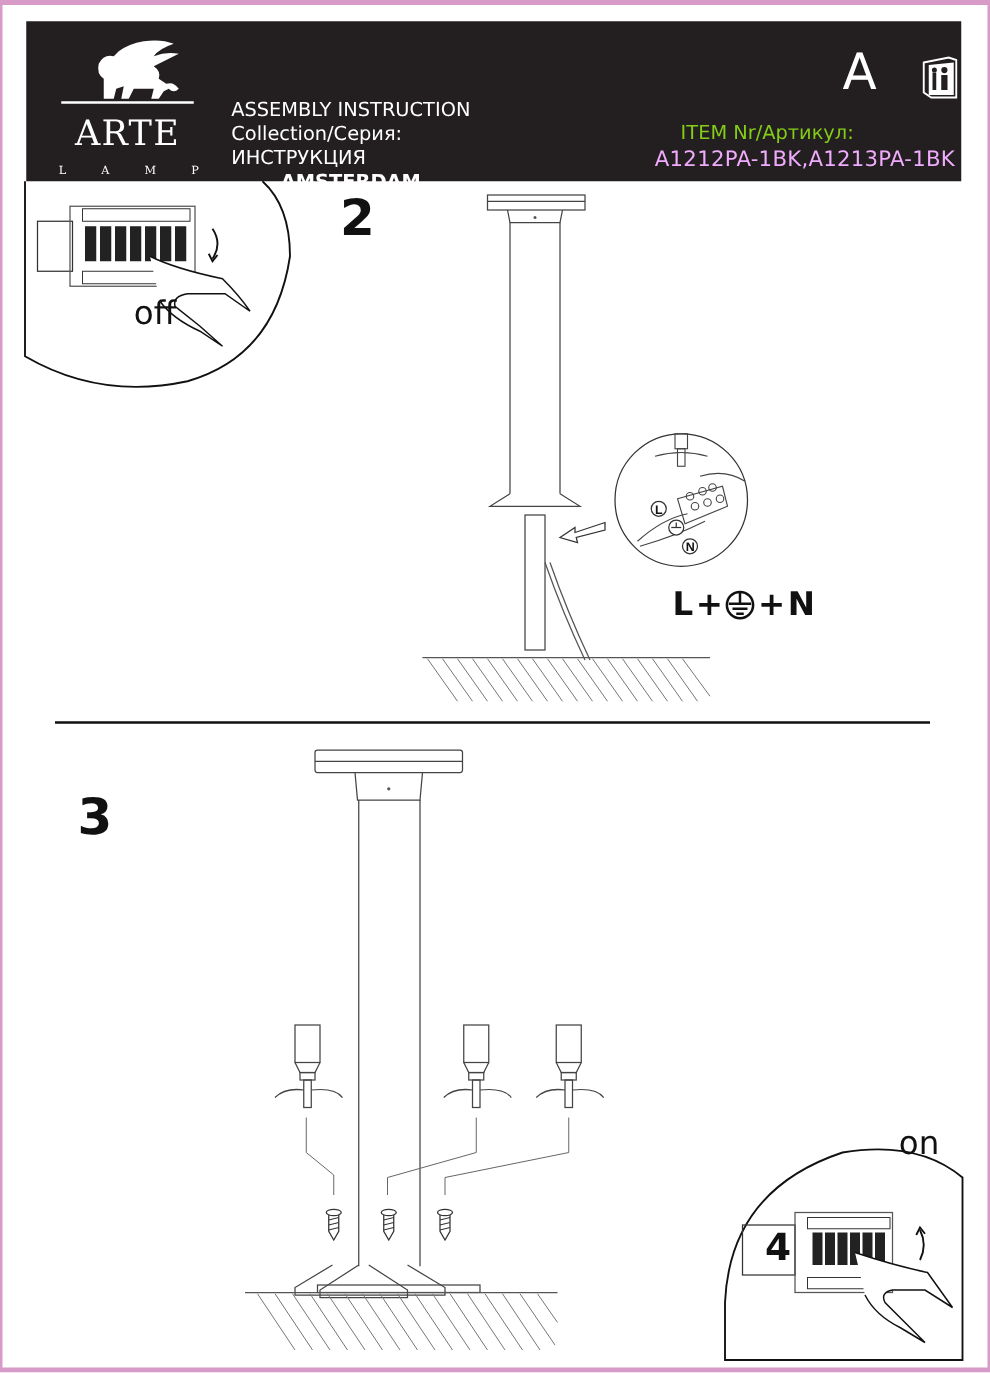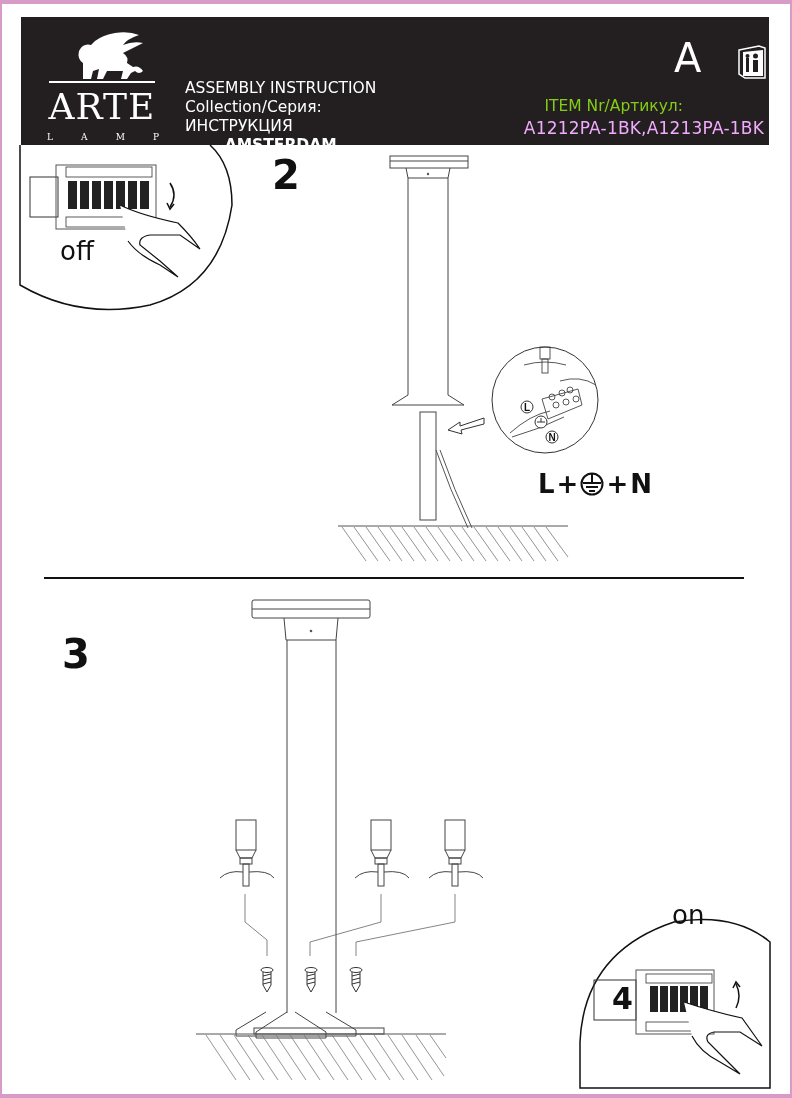--- a/index.html
+++ b/index.html
@@ -13,42 +13,42 @@
     pointer-events: none;
   }
 
   .header {
     position: absolute; left: 21px; top: 17px; width: 748px; height: 128px;
     background: #231f20;
   }
   .logo { position: absolute; left: 22px; top: 14px; width: 118px; height: 110px; }
   .logo-word {
     position: absolute; left: 0; top: 56px; width: 118px; text-align: center;
-    font-family: "DejaVu Serif", serif; color: #fff; font-size: 36px; letter-spacing: 1px;
+    font-family: "DejaVu Serif", serif; color: #fff; font-size: 28px; letter-spacing: 1px;
     line-height: 40px;
   }
   .logo-sub {
     position: absolute; left: 4px; top: 101px; width: 112px;
     display: flex; justify-content: space-between;
     font-family: "DejaVu Serif", serif; color: #fff; font-size: 9px;
   }
   .logo-sub span { display: inline-block; }
 
   .hdr-left { position: absolute; left: 164px; top: 38px; color: #fff; font-size: 15.5px; line-height: 19px; margin-top: 24px; }
   .hdr-left div { white-space: nowrap; }
   .hdr-left .bold { font-weight: bold; text-align: center; }
 
   .hdr-letter { position: absolute; left: 653px; top: 19px; color: #fff; font-size: 40px; line-height: 44px; }
   .hdr-icon { position: absolute; left: 716px; top: 27px; width: 30px; height: 36px; }
   .hdr-item-label { position: absolute; right: 86px; top: 80px; color: #84cc16; font-size: 15.5px; white-space: nowrap; }
   .hdr-item-value { position: absolute; right: 5px; top: 101px; color: #f0abfc; font-size: 17px; white-space: nowrap; letter-spacing: 0.2px; }
 
   .step-num { position: absolute; font-weight: bold; font-size: 40px; color: #111; line-height: 1; }
 
-  .circle-label { position: absolute; font-size: 26px; color: #111; line-height: 1; }
+  .circle-label { position: absolute; font-size: 26px; color: #111; line-height: 1; margin-left: 47px; }
 
   .divider { position: absolute; left: 44px; top: 577px; width: 700px; height: 2px; background: #111; }
 
   .formula {
     position: absolute; left: 538px; top: 469px; font-weight: bold; font-size: 26px;
     display: flex; align-items: center; gap: 2px; color: #111;
   }
 
   svg { position: absolute; overflow: visible; }
 </style>

